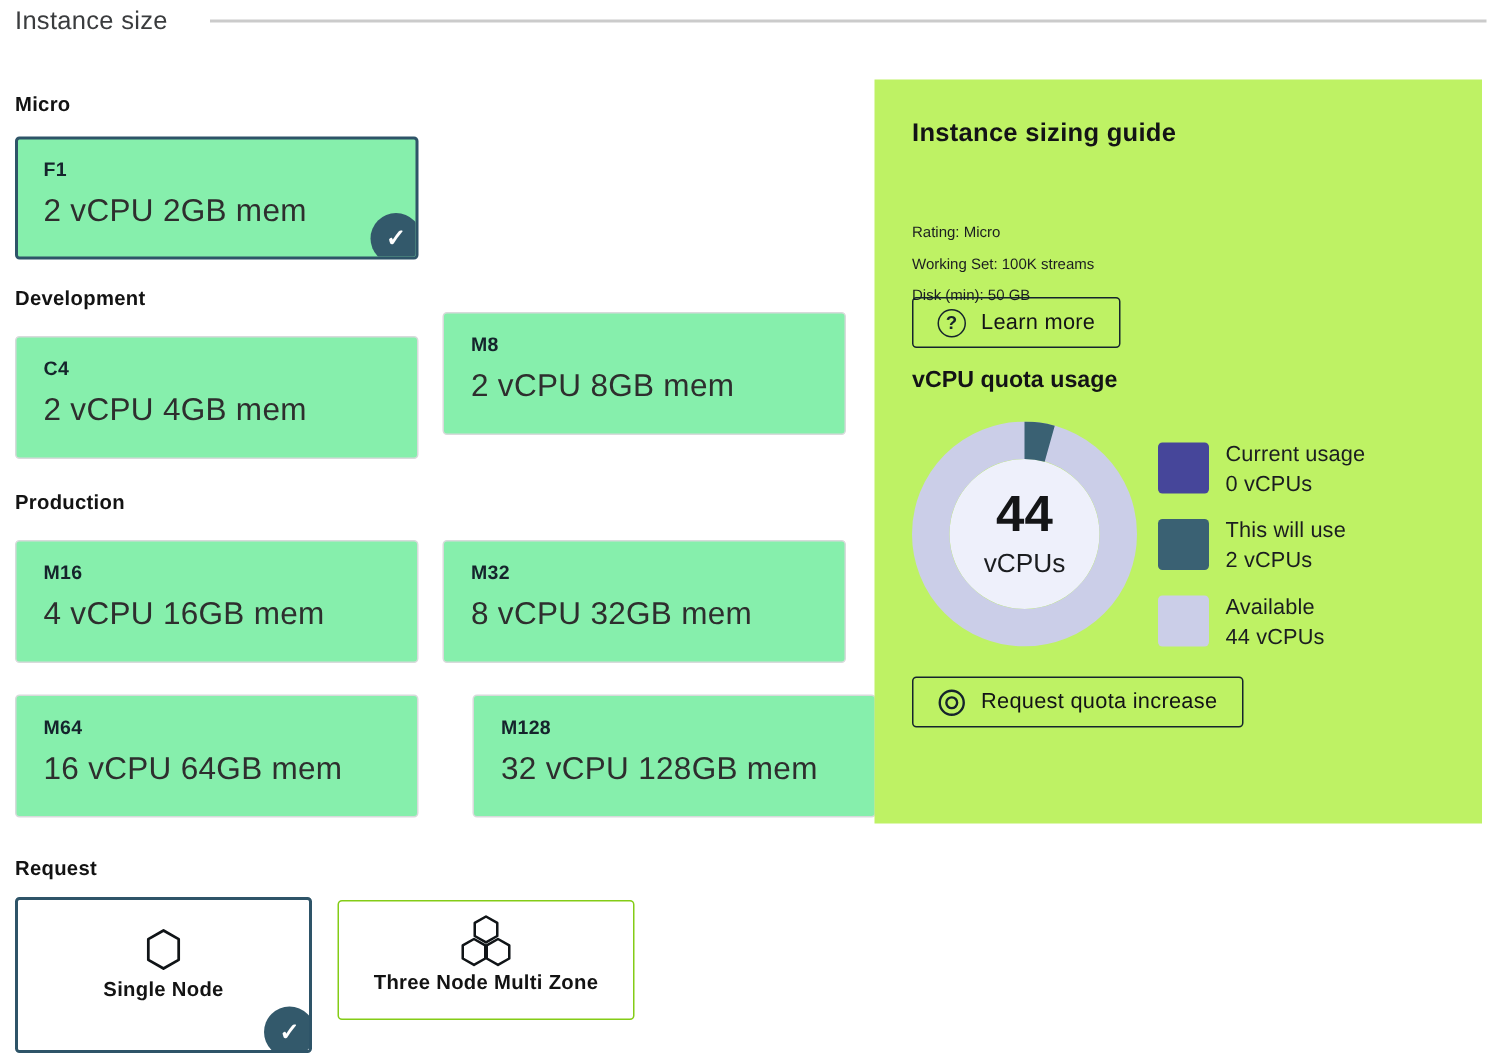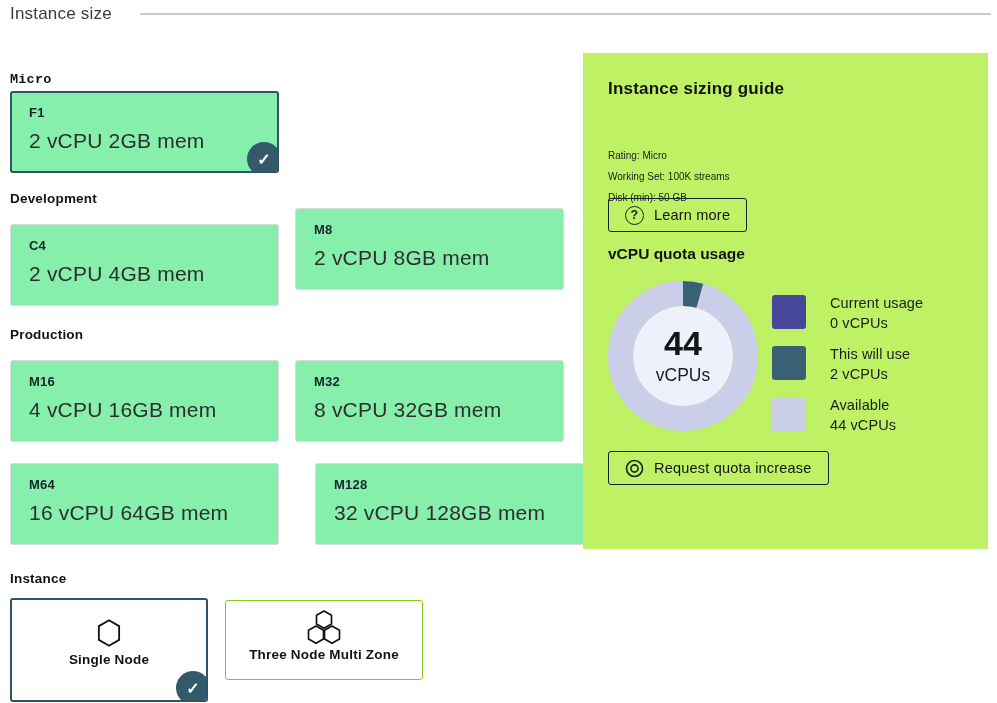--- a/index.html
+++ b/index.html
@@ -45,35 +45,35 @@
 
   .quota-title { position:absolute; left:25px; top:192px; font-size:15.5px; font-weight:700; color:#131316; }
 
   .donut-wrap { position:absolute; left:25px; top:228px; width:150px; height:150px; }
   .donut-center { position:absolute; left:0; top:0; width:150px; height:150px; display:flex; flex-direction:column;
                   align-items:center; justify-content:center; pointer-events:none; }
   .donut-value { font-size:34px; font-weight:600; color:#141517; line-height:1.05; }
   .donut-unit { font-size:17.5px; color:#1b1d20; margin-top:3px; }
 
   .legend { position:absolute; left:189px; top:242px; display:flex; flex-direction:column; gap:13px; }
-  .legend-row { display:flex; align-items:flex-start; gap:24px; }
+  .legend-row { display:flex; align-items:flex-start; gap:11px; }
   .legend-swatch { width:34px; height:34px; border-radius:3px; flex:0 0 auto; }
   .legend-text { font-size:14.5px; line-height:20px; color:#1b1d20; margin-top:-2px; letter-spacing:.1px; }
 
   svg.hex { display:block; }
 </style>
 </head>
 <body>
 
 <div class="screen">
 
   <div class="page-title">Instance size</div>
   <div class="header-rule"></div>
 
-  <div class="section-label" style="left:10px; top:72px;font-family:Liberation Mono, monospace;">Micro</div>
+  <div class="section-label" style="left:10px; top:62px;">Micro</div>
   <div class="size-card selected" style="left:10px; top:91px;">
     <div class="card-name">F1</div>
     <div class="card-spec">2 vCPU 2GB mem</div>
     <div class="check-badge">
       <span>✓</span>
     </div>
   </div>
 
   <div class="section-label" style="left:10px; top:191px;">Development</div>
   <div class="size-card" style="left:10px; top:224px;">
@@ -96,21 +96,21 @@
   </div>
   <div class="size-card" style="left:10px; top:463px;">
     <div class="card-name">M64</div>
     <div class="card-spec">16 vCPU 64GB mem</div>
   </div>
   <div class="size-card" style="left:295px; top:463px;margin-left:20px;">
     <div class="card-name">M128</div>
     <div class="card-spec">32 vCPU 128GB mem</div>
   </div>
 
-  <div class="section-label" style="left:10px; top:571px;">Instance</div>
+  <div class="section-label" style="left:10px; top:571px;">Request</div>
   <div class="topo-card selected" style="left:10px; top:598px; height:104px;">
     <div class="topo-icon">
       <svg class="hex" width="26" height="28" viewBox="0 0 24 26">
         <polygon points="12,1.2 21.4,6.6 21.4,19.4 12,24.8 2.6,19.4 2.6,6.6" fill="none" stroke="#101417" stroke-width="1.7" stroke-linejoin="round"></polygon>
       </svg>
     </div>
     <div class="topo-label">Single Node</div>
     <div class="check-badge">
       <span>✓</span>
     </div>

